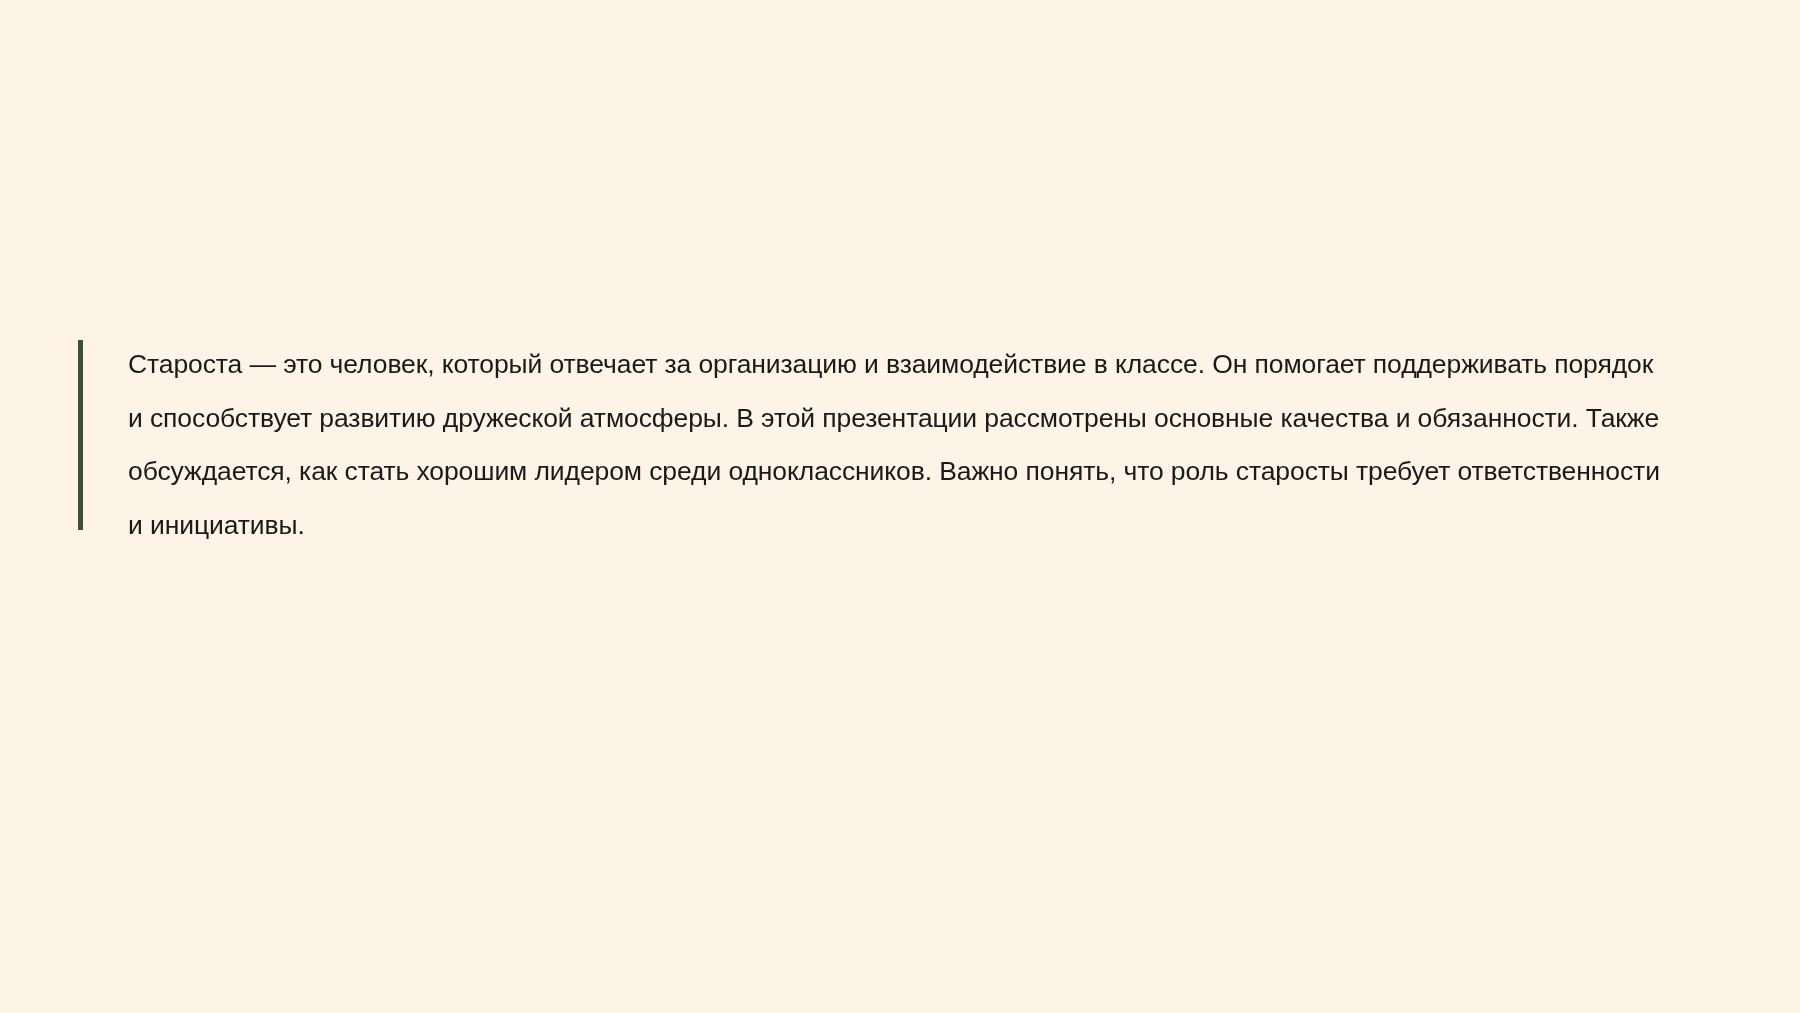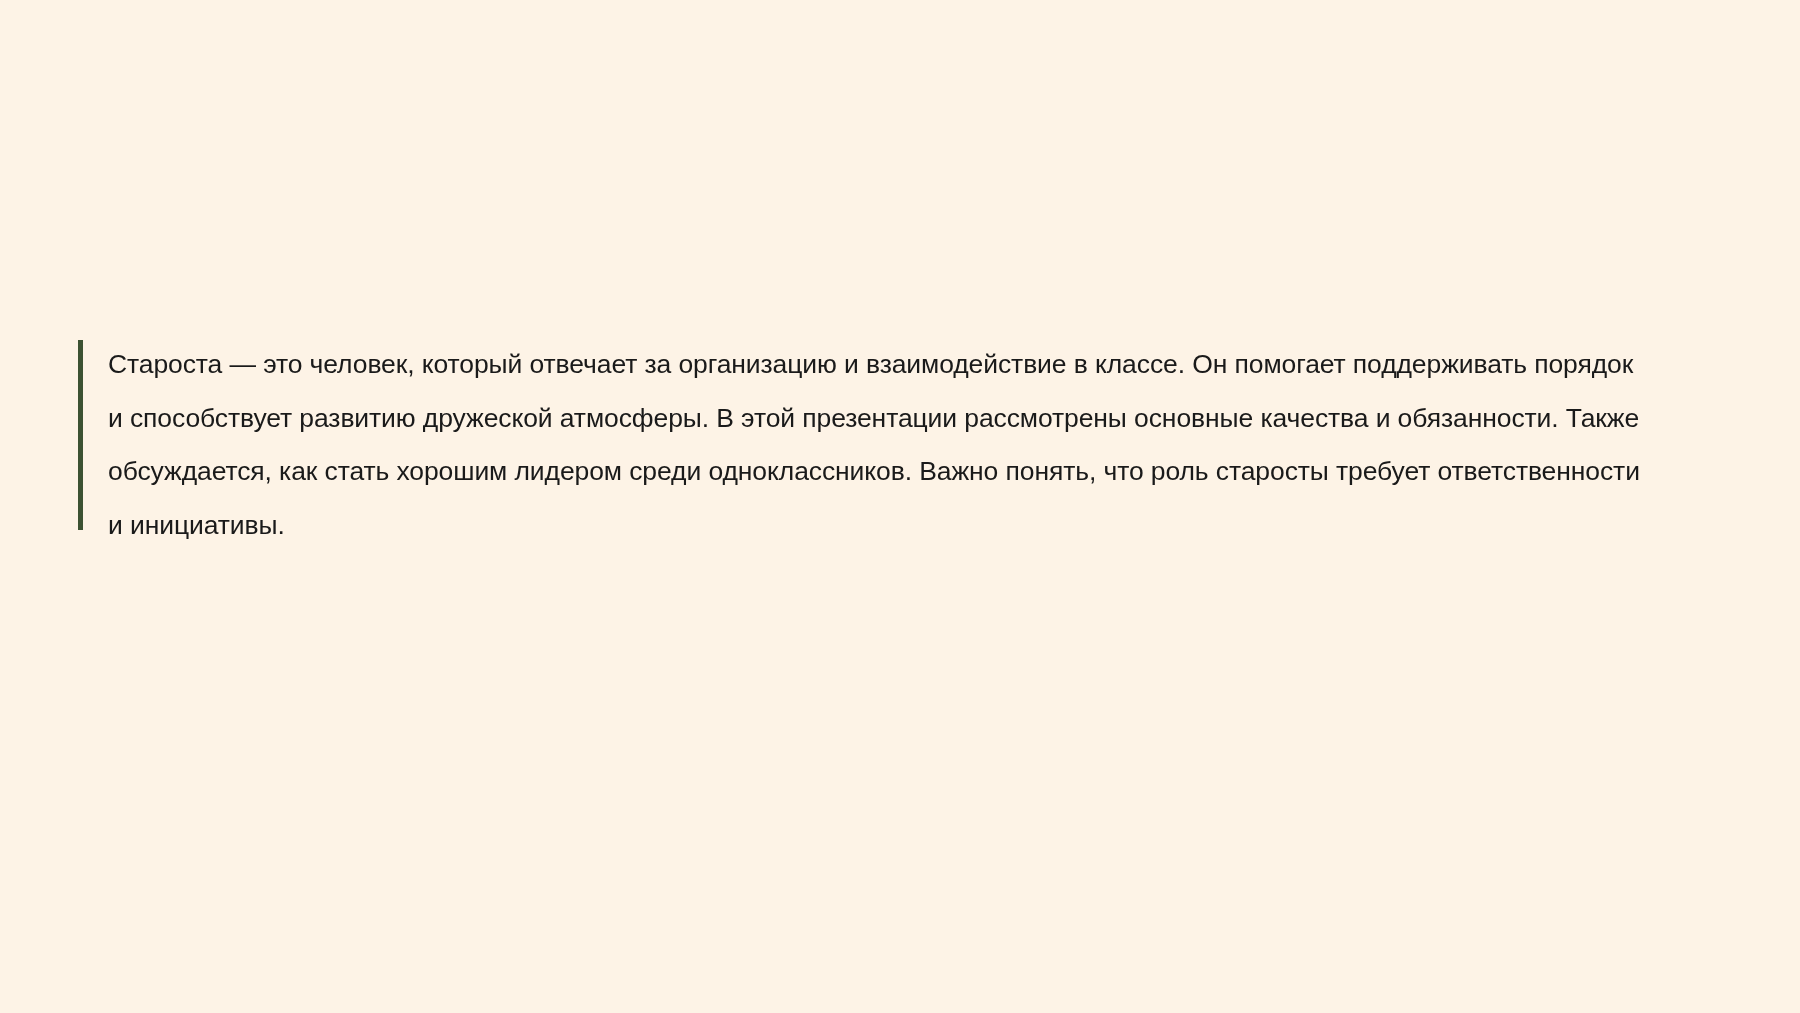--- a/index.html
+++ b/index.html
@@ -35,21 +35,21 @@
     line-height: 1.08;
     font-weight: 400;
     color: #3A5233;
     letter-spacing: 0.4px;
     margin: 0 0 26px 0;
     white-space: nowrap;
   }
 
   .body-block {
     position: relative;
-    padding-left: 30px;
+    padding-left: 50px;
     min-height: 190px;
   }
 
   .accent-bar {
     position: absolute;
     left: 0;
     top: 2px;
     width: 5px;
     height: 190px;
     background: #3C5132;

